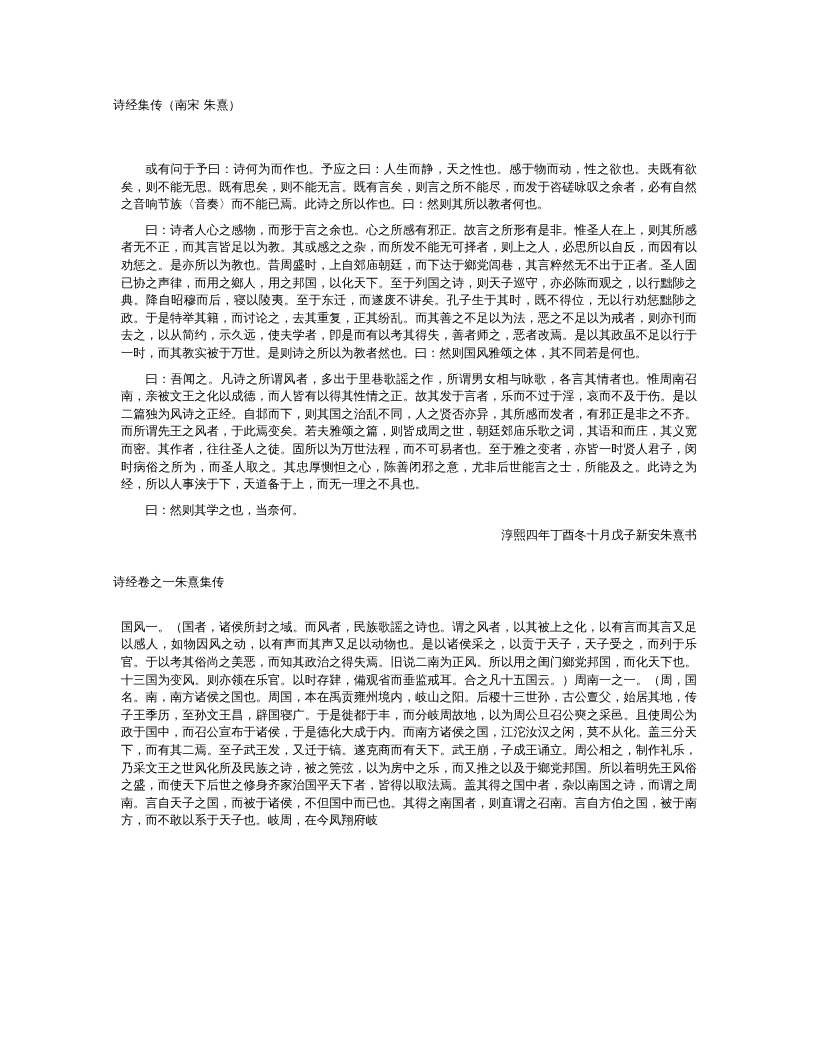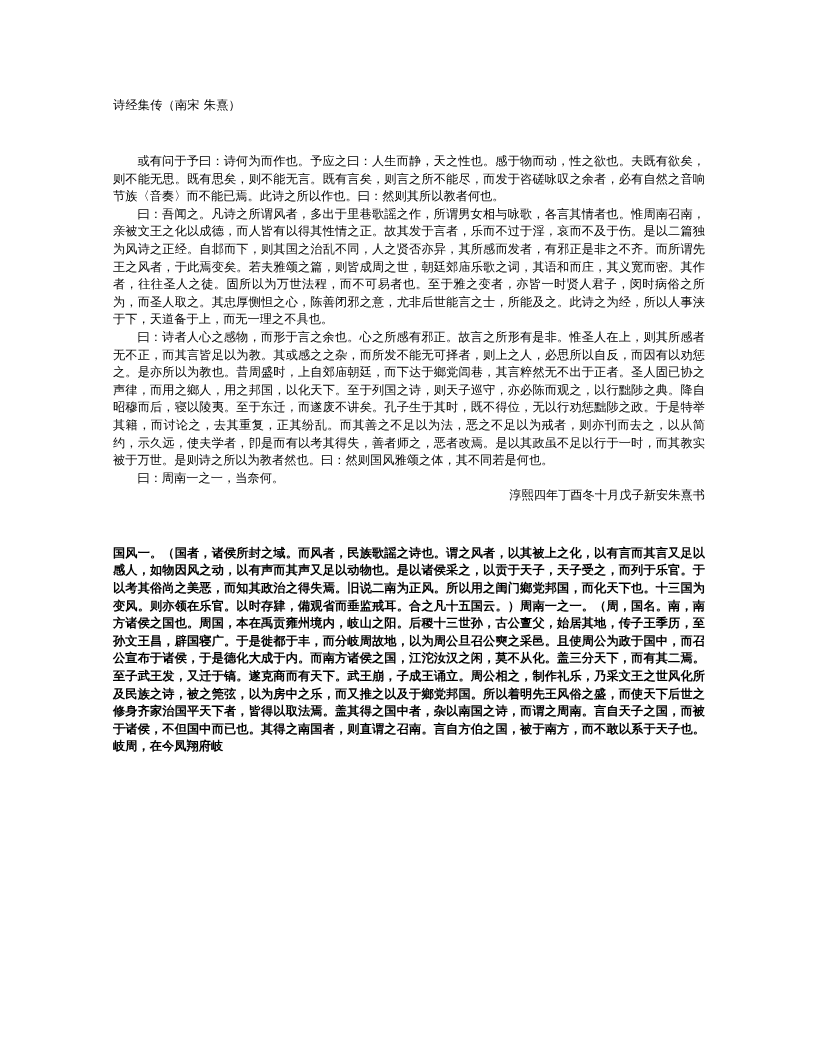--- a/index.html
+++ b/index.html
@@ -35,47 +35,48 @@
     letter-spacing: 0.2px;
     color: #000;
     white-space: nowrap;
   }
   .gap-title   { height: 19px; }
   .gap-section { height: 20px; }
 
   .para {
     font-size: 12.2px;
     line-height: 17.6px;
-    margin: 0;
+    margin: 8px;
     text-align: justify;
     text-justify: inter-ideograph;
     text-indent: 2em;
     letter-spacing: 0.05px;
     word-break: break-all;
     color: #000;
   }
-  .para.noindent { text-indent: 0; font-weight: bold; }
+  .para.noindent { text-indent: 0; }
   .para.flush    { text-indent: 0; text-align: right; }
 </style>
 </head>
 <body>
 
 <div class="page">
   <div class="content">
 
     <div class="doc-title">诗经集传（南宋 朱熹）</div>
     <div class="gap-title"></div>
 
     <div class="gap-section"></div>
 
     <p class="para">或有问于予曰：诗何为而作也。予应之曰：人生而静，天之性也。感于物而动，性之欲也。夫既有欲矣，则不能无思。既有思矣，则不能无言。既有言矣，则言之所不能尽，而发于咨磋咏叹之余者，必有自然之音响节族〈音奏〉而不能已焉。此诗之所以作也。曰：然则其所以教者何也。</p>
+    <p class="para">曰：诗者人心之感物，而形于言之余也。心之所感有邪正。故言之所形有是非。惟圣人在上，则其所感者无不正，而其言皆足以为教。其或感之之杂，而所发不能无可择者，则上之人，必思所以自反，而因有以劝惩之。是亦所以为教也。昔周盛时，上自郊庙朝廷，而下达于鄉党闾巷，其言粹然无不出于正者。圣人固已协之声律，而用之鄉人，用之邦国，以化天下。至于列国之诗，则天子巡守，亦必陈而观之，以行黜陟之典。降自昭穆而后，寝以陵夷。至于东迁，而遂废不讲矣。孔子生于其时，既不得位，无以行劝惩黜陟之政。于是特举其籍，而讨论之，去其重复，正其纷乱。而其善之不足以为法，恶之不足以为戒者，则亦刊而去之，以从简约，示久远，使夫学者，卽是而有以考其得失，善者师之，恶者改焉。是以其政虽不足以行于一时，而其教实被于万世。是则诗之所以为教者然也。曰：然则国风雅颂之体，其不同若是何也。</p>
     <p class="para">曰：吾闻之。凡诗之所谓风者，多出于里巷歌謡之作，所谓男女相与咏歌，各言其情者也。惟周南召南，亲被文王之化以成德，而人皆有以得其性情之正。故其发于言者，乐而不过于淫，哀而不及于伤。是以二篇独为风诗之正经。自邶而下，则其国之治乱不同，人之贤否亦异，其所感而发者，有邪正是非之不齐。而所谓先王之风者，于此焉变矣。若夫雅颂之篇，则皆成周之世，朝廷郊庙乐歌之词，其语和而庄，其义宽而密。其作者，往往圣人之徒。固所以为万世法程，而不可易者也。至于雅之变者，亦皆一时贤人君子，闵时病俗之所为，而圣人取之。其忠厚恻怛之心，陈善闭邪之意，尤非后世能言之士，所能及之。此诗之为经，所以人事浃于下，天道备于上，而无一理之不具也。</p>
-    <p class="para">曰：诗者人心之感物，而形于言之余也。心之所感有邪正。故言之所形有是非。惟圣人在上，则其所感者无不正，而其言皆足以为教。其或感之之杂，而所发不能无可择者，则上之人，必思所以自反，而因有以劝惩之。是亦所以为教也。昔周盛时，上自郊庙朝廷，而下达于鄉党闾巷，其言粹然无不出于正者。圣人固已协之声律，而用之鄉人，用之邦国，以化天下。至于列国之诗，则天子巡守，亦必陈而观之，以行黜陟之典。降自昭穆而后，寝以陵夷。至于东迁，而遂废不讲矣。孔子生于其时，既不得位，无以行劝惩黜陟之政。于是特举其籍，而讨论之，去其重复，正其纷乱。而其善之不足以为法，恶之不足以为戒者，则亦刊而去之，以从简约，示久远，使夫学者，卽是而有以考其得失，善者师之，恶者改焉。是以其政虽不足以行于一时，而其教实被于万世。是则诗之所以为教者然也。曰：然则国风雅颂之体，其不同若是何也。</p>
-    <p class="para">曰：周南一之一，当奈何。</p>
+    <p class="para">曰：然则其学之也，当奈何。</p>
     <p class="para flush">淳熙四年丁酉冬十月戊子新安朱熹书</p>
 
     <div class="gap-section"></div>
+    <div class="sec-heading">诗经卷之一朱熹集传</div>
     <div class="gap-section"></div>
 
     <p class="para noindent">国风一。（国者，诸侯所封之域。而风者，民族歌謡之诗也。谓之风者，以其被上之化，以有言而其言又足以感人，如物因风之动，以有声而其声又足以动物也。是以诸侯采之，以贡于天子，天子受之，而列于乐官。于以考其俗尚之美恶，而知其政治之得失焉。旧说二南为正风。所以用之闺门鄉党邦国，而化天下也。十三国为变风。则亦领在乐官。以时存肄，備观省而垂监戒耳。合之凡十五国云。）周南一之一。（周，国名。南，南方诸侯之国也。周国，本在禹贡雍州境内，岐山之阳。后稷十三世孙，古公亶父，始居其地，传子王季历，至孙文王昌，辟国寝广。于是徙都于丰，而分岐周故地，以为周公旦召公奭之采邑。且使周公为政于国中，而召公宣布于诸侯，于是德化大成于内。而南方诸侯之国，江沱汝汉之闲，莫不从化。盖三分天下，而有其二焉。至子武王发，又迁于镐。遂克商而有天下。武王崩，子成王诵立。周公相之，制作礼乐，乃采文王之世风化所及民族之诗，被之筦弦，以为房中之乐，而又推之以及于鄉党邦国。所以着明先王风俗之盛，而使天下后世之修身齐家治国平天下者，皆得以取法焉。盖其得之国中者，杂以南国之诗，而谓之周南。言自天子之国，而被于诸侯，不但国中而已也。其得之南国者，则直谓之召南。言自方伯之国，被于南方，而不敢以系于天子也。岐周，在今凤翔府岐</p>
 
   </div>
 </div>
 
 </body></html>

